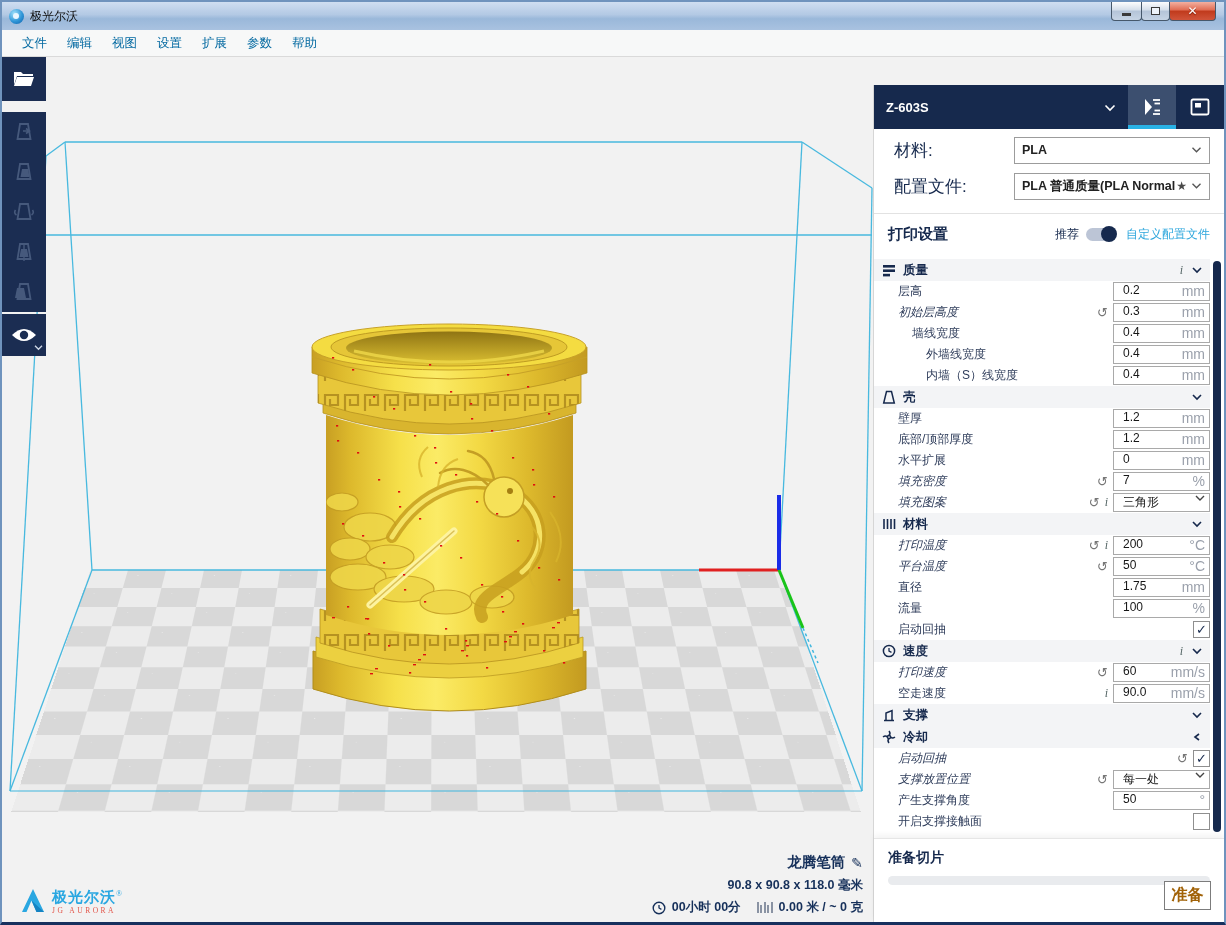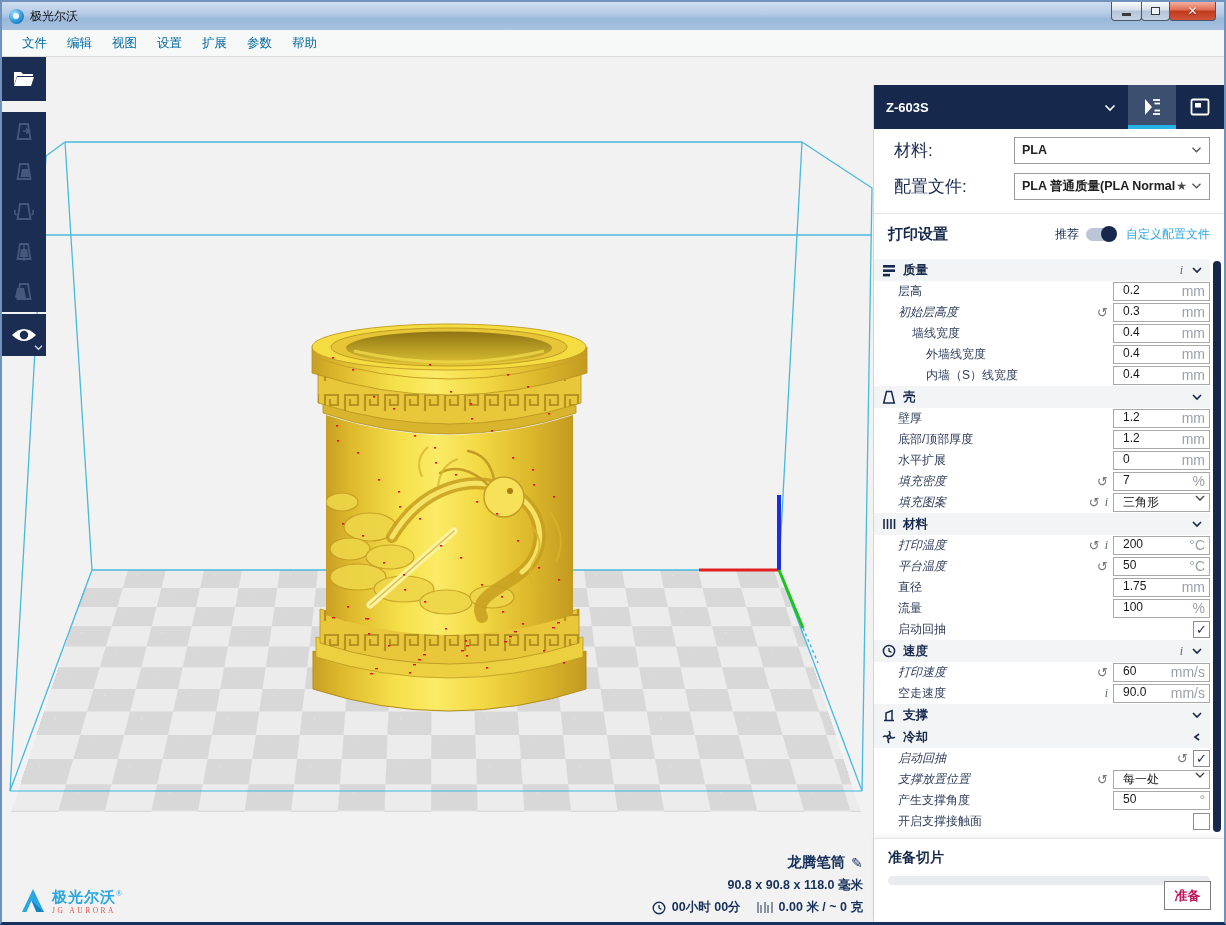--- a/index.html
+++ b/index.html
@@ -124,21 +124,21 @@
   .valbox.drop .chev { position:absolute; right:4px; color:#444; }
   .cb { width:17px; height:17px; border:1px solid #8f8f8f; background:#fff; display:flex;
     align-items:center; justify-content:center; font-size:13px; font-weight:bold; color:#16294d; }
 
   .panel-foot { flex-shrink:0; height:84px; position:relative; background:#fff;
     border-top:1px solid #e6e6e6; box-shadow:0 -3px 6px rgba(0,0,0,.05); padding:10px 14px 0 14px; }
   .foot-title { font-size:14px; font-weight:bold; color:#16294d; }
   .progress { margin-top:9px; height:9px; border-radius:5px; background:#e9ebee; }
   .prep-btn { position:absolute; right:13px; bottom:12px; width:47px; height:29px; background:#fff;
     border:1px solid #7c7c7c; display:flex; align-items:center; justify-content:center;
-    font-size:13px; font-weight:bold; color:#be185d; }
+    font-size:16px; font-weight:bold; color:#a16207; }
 
   .chev svg, .sec-right svg { display:block; }
 </style>
 </head>
 <body>
 
 <div class="window">
 
   <div class="titlebar">
     <span class="app-icon"></span>

